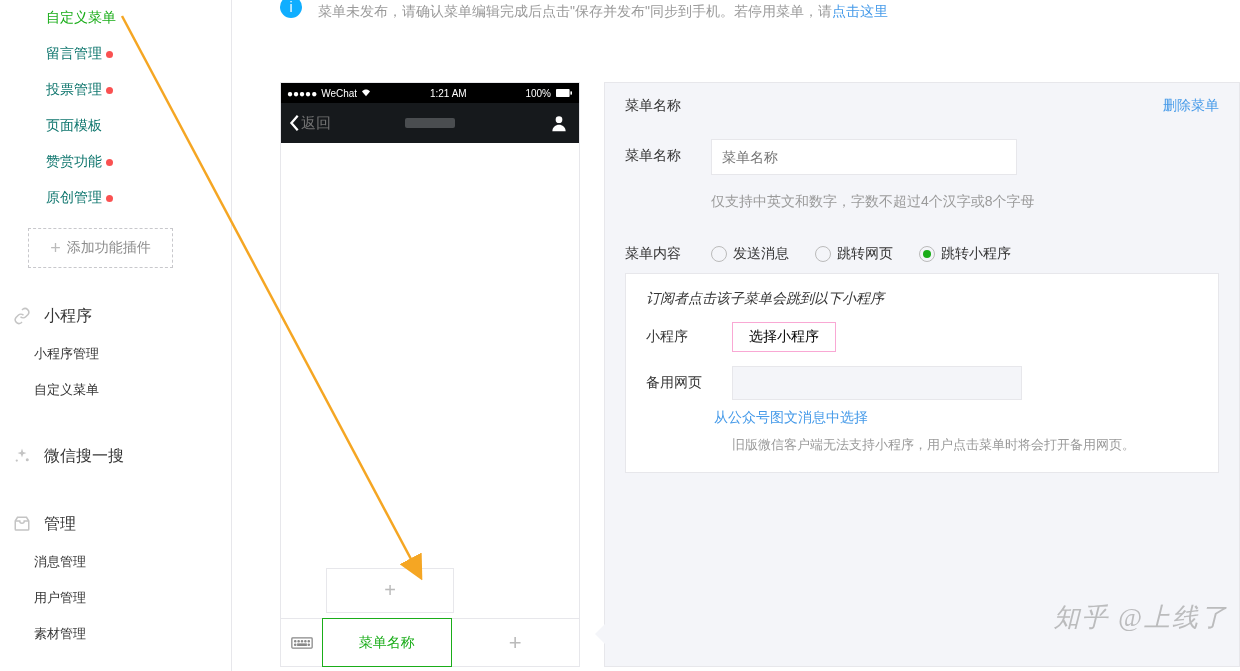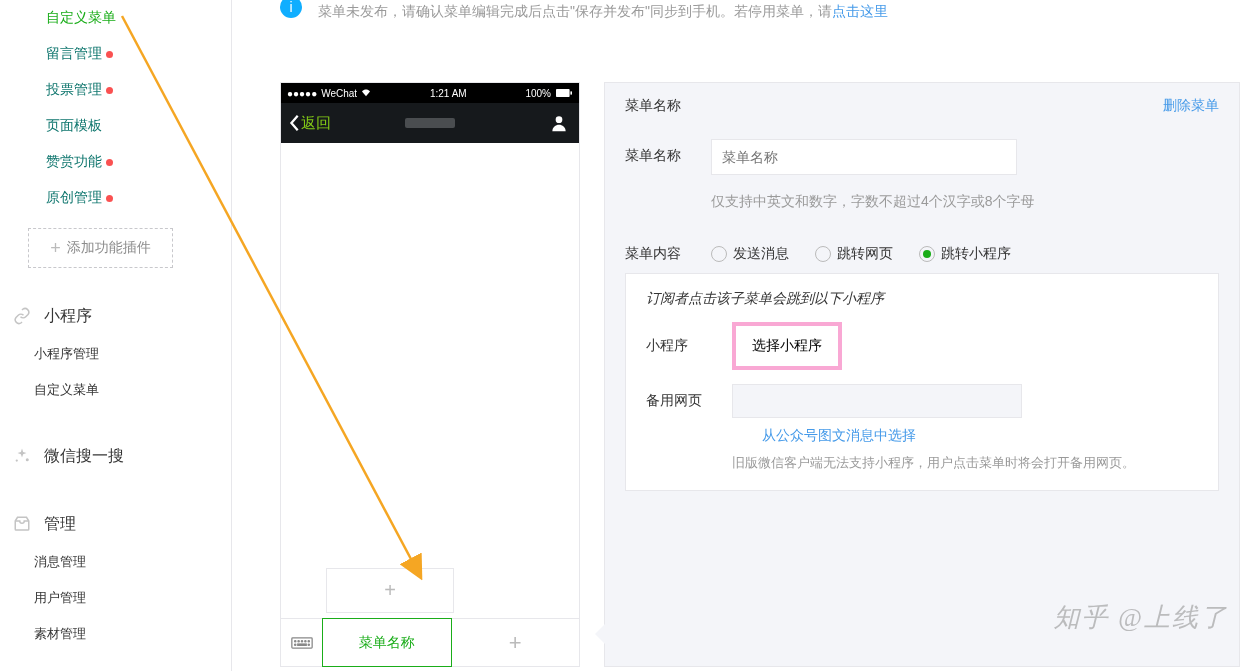--- a/index.html
+++ b/index.html
@@ -23,21 +23,21 @@
   .notice-icon { width: 22px; height: 22px; border-radius: 50%; background: #10aeff; color: #fff; display: flex; align-items: center; justify-content: center; font-size: 14px; margin-right: 16px; margin-top: -4px; flex-shrink: 0; }
   .notice-text { font-size: 14px; color: #9a9a9a; line-height: 1.6; }
   .notice-text a { color: #459ae9; cursor: pointer; text-decoration: none; }
 
   .workbench { display: flex; margin-top: 50px; gap: 24px; }
 
   
   .phone { width: 300px; height: 585px; border: 1px solid #e7e7eb; position: relative; background: #fff; }
   .phone-status { height: 20px; background: #000; color: #fff; display: flex; align-items: center; font-size: 10px; padding: 0 6px; justify-content: space-between; }
   .phone-status .left, .phone-status .right { display: flex; align-items: center; gap: 4px; }
-  .phone-nav { height: 40px; background: #16191c; color: #84cc16; display: flex; align-items: center; padding: 0 8px; position: relative; }
+  .phone-nav { height: 40px; background: #16191c; color: #737373; display: flex; align-items: center; padding: 0 8px; position: relative; }
   .phone-nav-back { display: flex; align-items: center; font-size: 15px; cursor: pointer; }
   .phone-nav-title { position: absolute; left: 50%; transform: translateX(-50%); width: 50px; height: 10px; background: #4a4d50; border-radius: 2px; }
   .phone-nav-user { position: absolute; right: 10px; }
   .phone-body { position: absolute; top: 60px; bottom: 48px; left: 0; right: 0; }
   .sub-popup { position: absolute; bottom: 5px; left: 45px; width: 128px; height: 45px; border: 1px solid #e7e7eb; display: flex; align-items: center; justify-content: center; font-size: 20px; color: #bbb; cursor: pointer; background:#fff; }
   .phone-bottom { position: absolute; bottom: 0; left: 0; right: 0; height: 48px; border-top: 1px solid #e7e7eb; display: flex; }
   .kb-toggle { width: 42px; display: flex; align-items: center; justify-content: center; border-right: 1px solid #e7e7eb; color: #888; cursor: pointer; }
   .menu-slot { flex: 1; display: flex; align-items: center; justify-content: center; font-size: 14px; color: #888; cursor: pointer; border-right: 1px solid #e7e7eb; }
   .menu-slot:last-child { border-right: none; }
   .menu-slot.active { border: 1px solid #1aad19; color: #1aad19; margin: -1px 0 -1px -1px; }
@@ -54,24 +54,24 @@
   .form-control { flex: 1; }
   .text-input { width: 306px; height: 36px; border: 1px solid #e7e7eb; background: #fff; padding: 0 10px; font-size: 14px; color: #9a9a9a; }
   .hint { font-size: 14px; color: #9a9a9a; margin-top: 18px; }
   .radios { display: flex; align-items: center; gap: 26px; padding-top: 8px; }
   .radio-opt { display: flex; align-items: center; gap: 6px; font-size: 14px; color: #353535; cursor: pointer; }
   .radio-circle { width: 16px; height: 16px; border: 1px solid #bbb; border-radius: 50%; display: inline-flex; align-items: center; justify-content: center; }
   .radio-circle.checked::after { content: ""; width: 8px; height: 8px; border-radius: 50%; background: #1aad19; }
   .sub-panel { border: 1px solid #e7e7eb; background: #fff; padding: 16px 20px; margin-top: 10px; }
   .sub-row { display: flex; align-items: center; margin-top: 14px; }
   .sub-label { width: 86px; font-size: 14px; color: #353535; flex-shrink: 0; }
-  .btn-outline { border: 4px solid #f9a8d4; background: #fff; height: 48px; padding: 0 16px; font-size: 14px; cursor: pointer; }
+  .btn-outline { border: 1px solid #f9a8d4; background: #fff; height: 30px; padding: 0 16px; font-size: 14px; cursor: pointer; }
   .gray-input { width: 290px; height: 34px; border: 1px solid #e7e7eb; background: #f4f5f9; }
   .link { color: #459ae9; font-size: 14px; cursor: pointer; }
-  .sub-hint-row { margin-left: 116px; margin-top: 8px; }
+  .sub-hint-row { margin-left: 68px; margin-top: 8px; }
   .sub-desc { font-size: 13px; color: #9a9a9a; margin-top: 8px; margin-left: 86px; line-height: 1.6; max-width: 430px; }
 
   
   .arrow-svg { position: absolute; left: 0; top: 0; pointer-events: none; }
 
   
   .watermark { position: absolute; right: 12px; bottom: 36px; font-size: 26px; color: rgba(140,140,140,0.55); font-style: italic; font-family: serif; pointer-events: none; letter-spacing: 2px; }
 
   svg { display: block; }
 </style>

